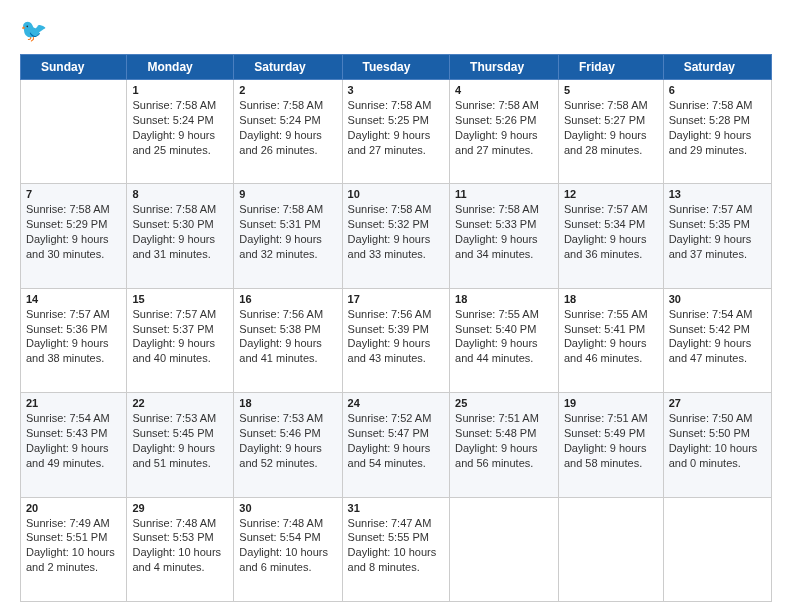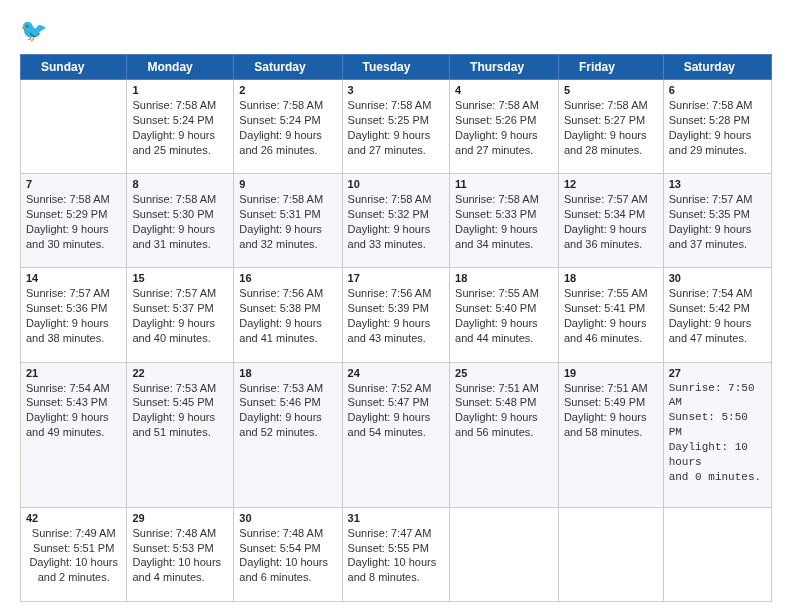--- a/index.html
+++ b/index.html
@@ -312,30 +312,30 @@
           </td>
           <td>
             <span class="day-number">19</span>
             <div class="day-info" style="white-space: pre-line;">Sunrise: 7:51 AM
 Sunset: 5:49 PM
 Daylight: 9 hours
 and 58 minutes.</div>
           </td>
           <td>
             <span class="day-number">27</span>
-            <div class="day-info" style="white-space: pre-line; font-family: Liberation Mono, monospace;">Sunrise: 7:50 AM
+            <div class="day-info" style="white-space: pre-line;">Sunrise: 7:50 AM
 Sunset: 5:50 PM
 Daylight: 10 hours
 and 0 minutes.</div>
           </td>
         </tr>
         <tr>
           <td>
-            <span class="day-number">42</span>
-            <div class="day-info" style="white-space: pre-line; text-align: center;">Sunrise: 7:49 AM
+            <span class="day-number">20</span>
+            <div class="day-info" style="white-space: pre-line;">Sunrise: 7:49 AM
 Sunset: 5:51 PM
 Daylight: 10 hours
 and 2 minutes.</div>
           </td>
           <td>
             <span class="day-number">29</span>
             <div class="day-info" style="white-space: pre-line;">Sunrise: 7:48 AM
 Sunset: 5:53 PM
 Daylight: 10 hours
 and 4 minutes.</div>

